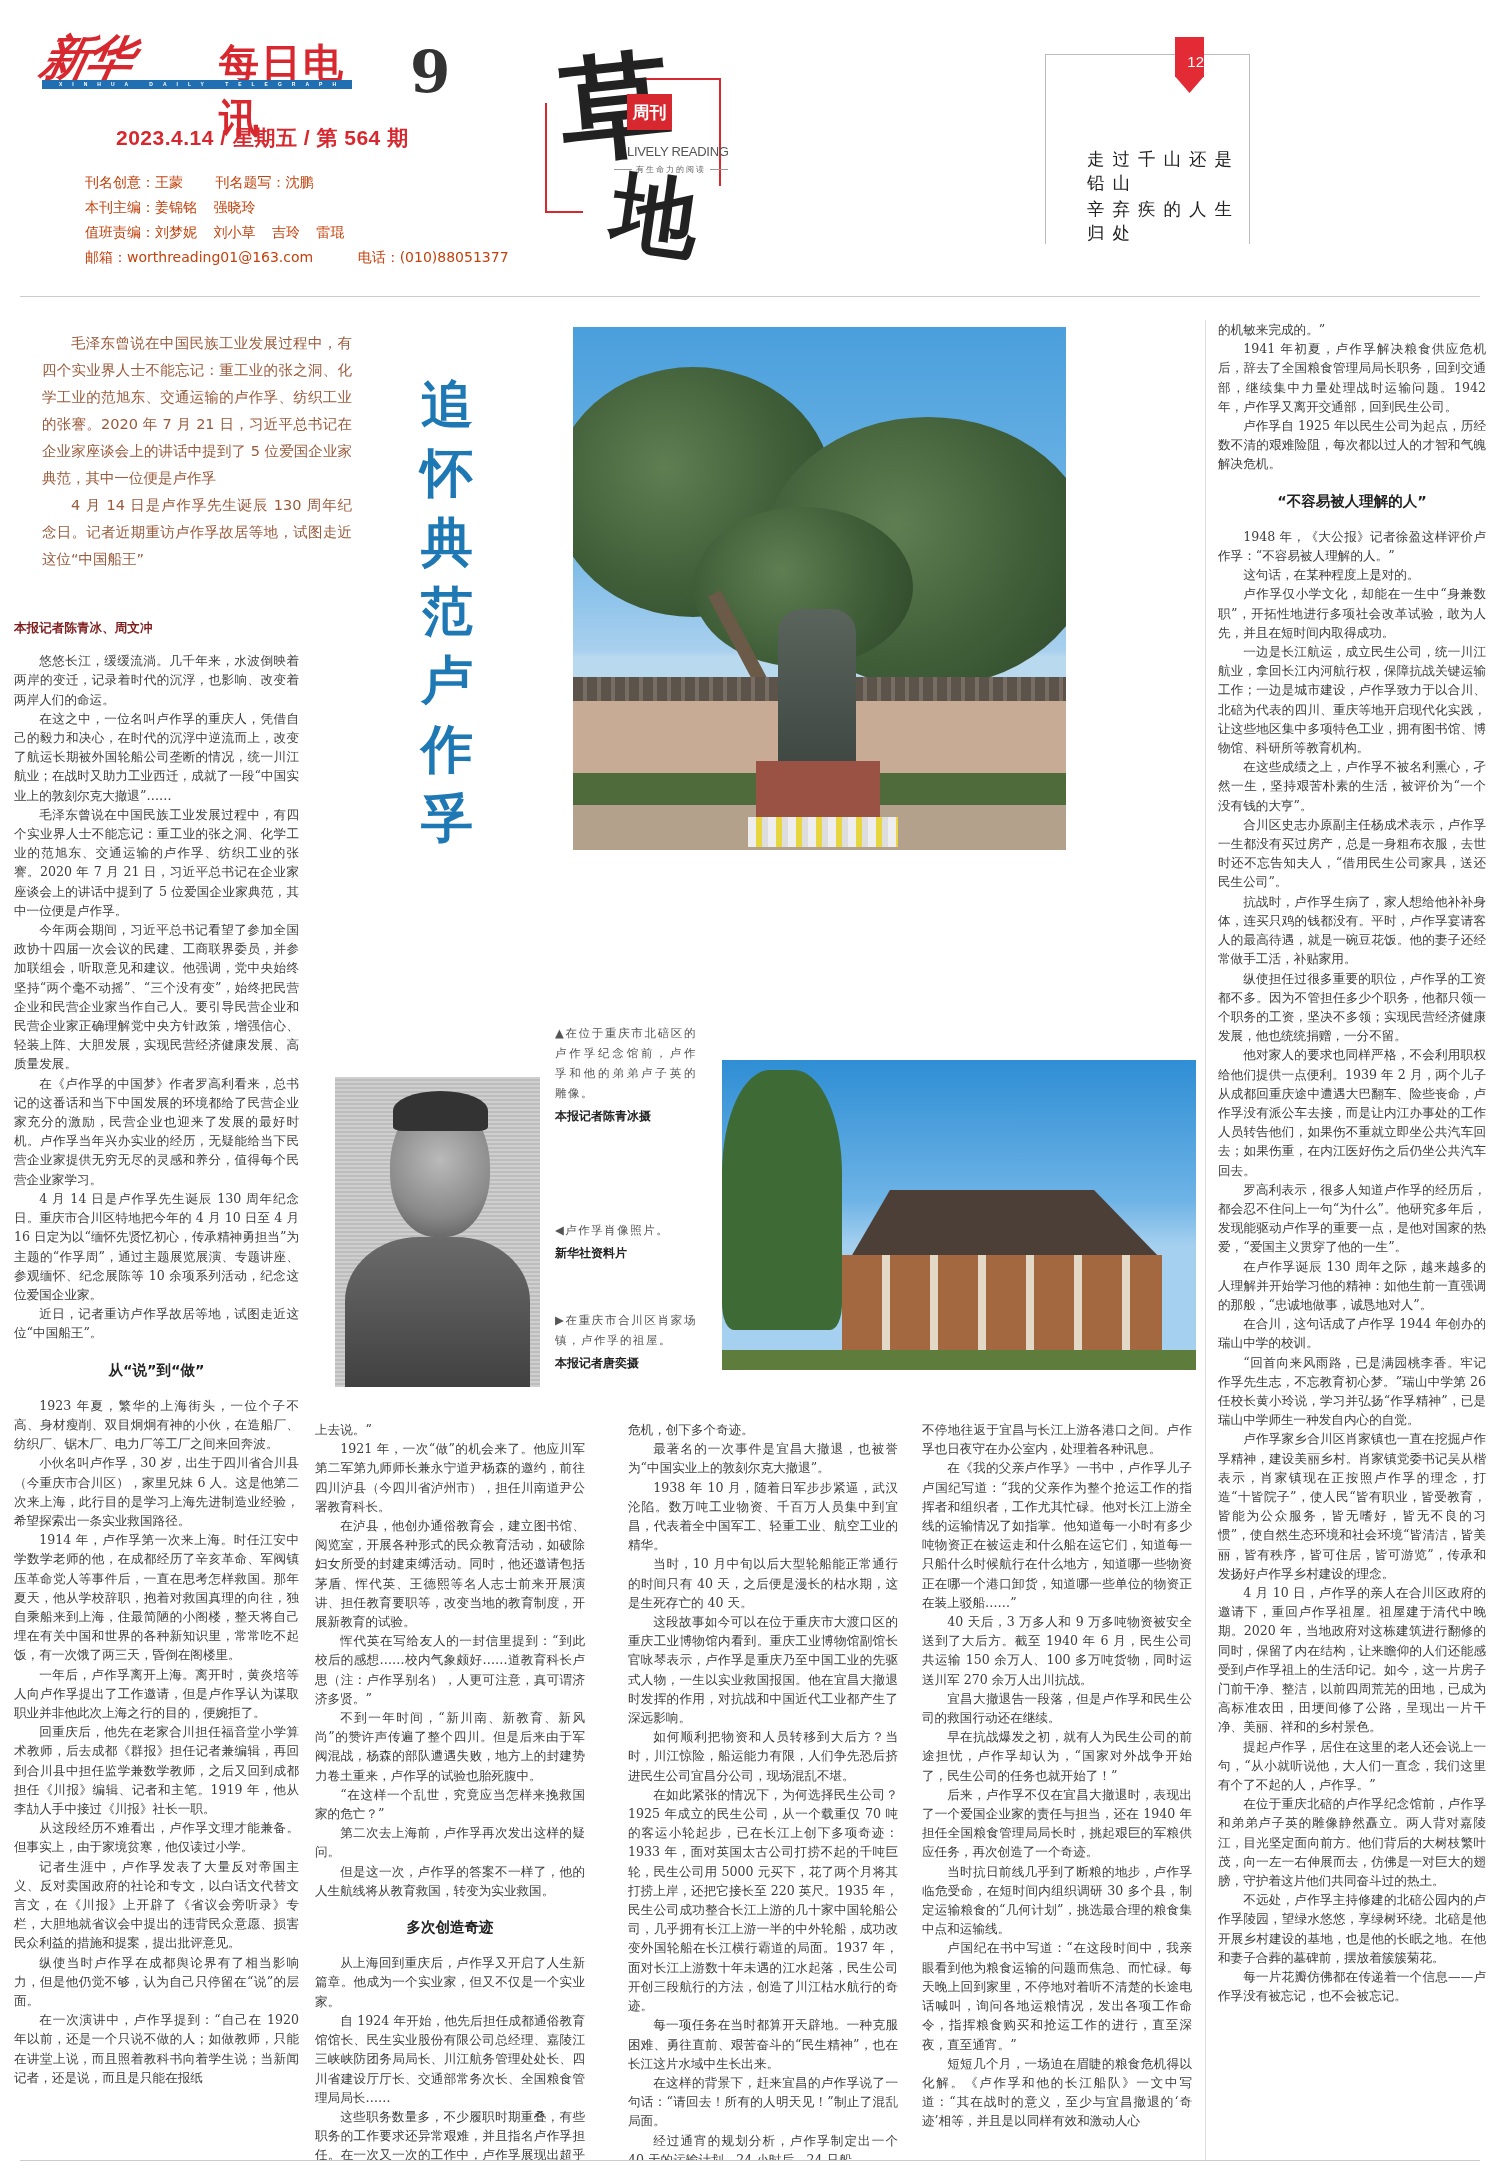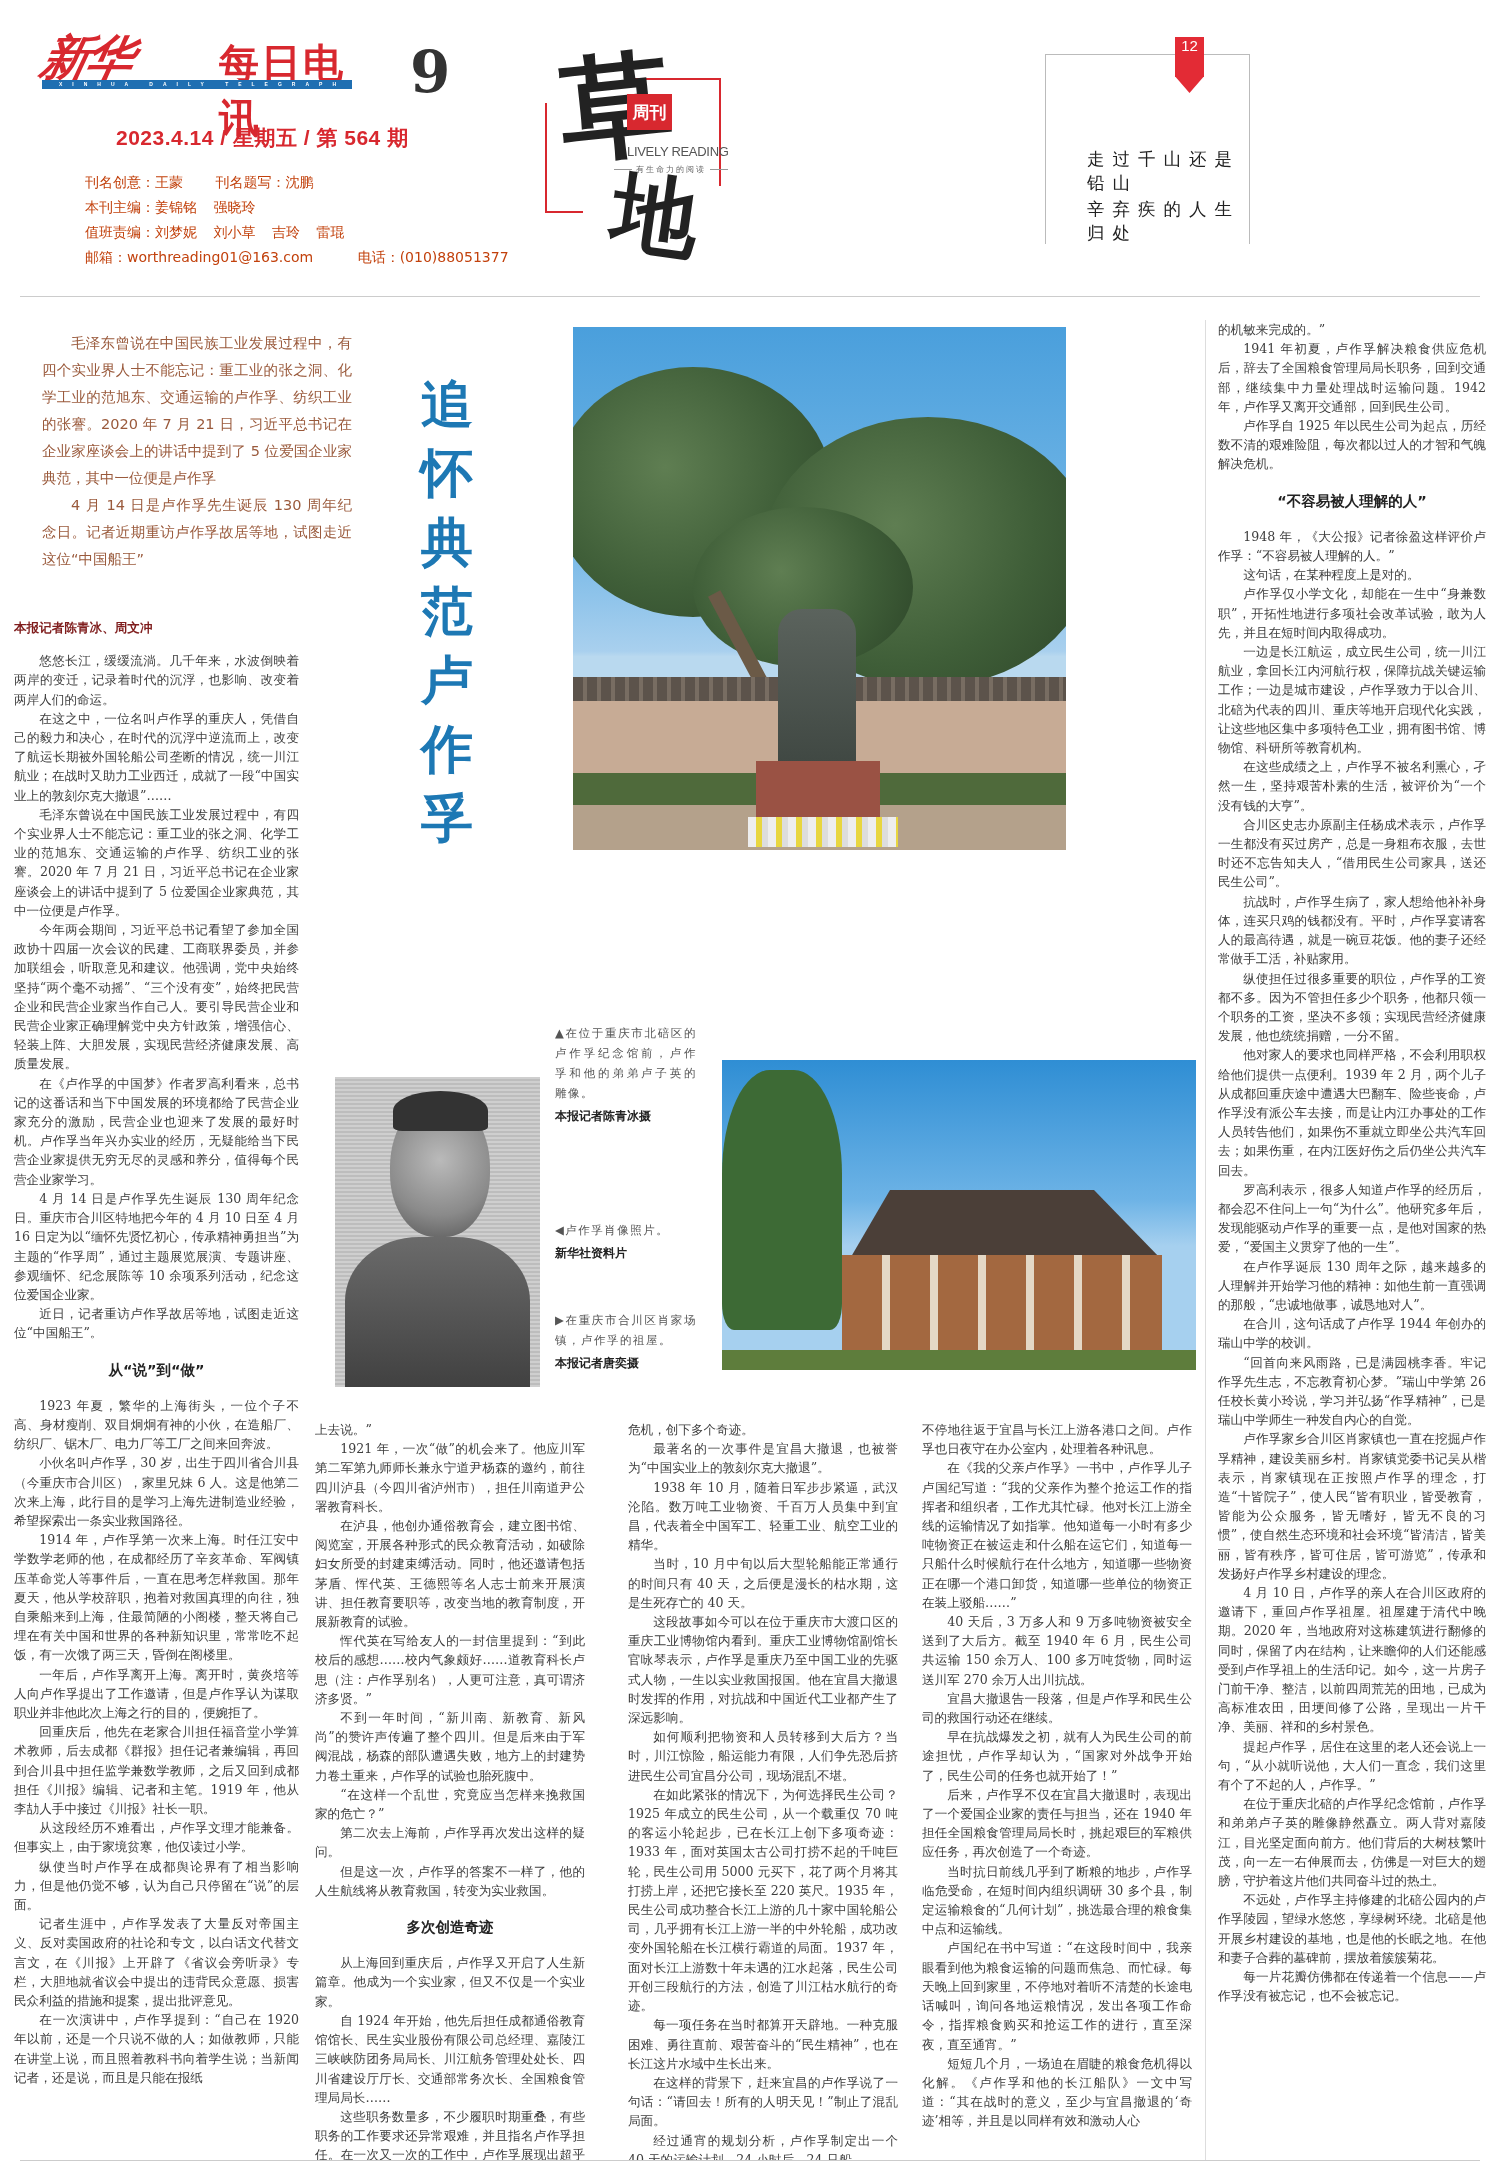--- a/index.html
+++ b/index.html
@@ -23,21 +23,21 @@
   .brand .frame-right { position: absolute; left: 107px; top: 40px; width: 94px; height: 2px; background: #d8282f; }
   .brand .frame-right-v { position: absolute; left: 199px; top: 40px; width: 2px; height: 108px; background: #d8282f; }
   .brand .cal1 { position: absolute; left: 40px; top: -6px; font-family: "DejaVu Serif", serif; font-size: 112px; color: #222; font-weight: bold; transform: rotate(-6deg); }
   .brand .cal2 { position: absolute; left: 92px; top: 120px; font-family: "DejaVu Serif", serif; font-size: 86px; color: #222; font-weight: bold; transform: rotate(8deg); }
   .brand .weekly { position: absolute; left: 107px; top: 56px; width: 45px; height: 36px; background: #d8282f; color: #fff; font-family: "DejaVu Sans", sans-serif; font-weight: bold; font-size: 17px; text-align: center; line-height: 36px; }
   .brand .lively { position: absolute; left: 107px; top: 106px; font-family: "Liberation Sans", sans-serif; font-size: 13px; color: #555; letter-spacing: -0.3px; }
   .brand .slogan { position: absolute; left: 90px; top: 126px; font-family: "DejaVu Sans", sans-serif; font-size: 8px; color: #666; letter-spacing: 2px; }
   .brand .slogan::before, .brand .slogan::after { content: ""; display: inline-block; width: 18px; height: 1px; background: #999; vertical-align: middle; margin: 0 4px; }
 
   .teaser { position: absolute; left: 1045px; top: 54px; width: 205px; height: 190px; border: 1px solid #bbb; border-bottom: none; }
-  .teaser .ribbon { position: absolute; left: 129px; top: -18px; width: 29px; height: 56px; background: #e32b35; clip-path: polygon(0 0, 100% 0, 100% 70%, 50% 100%, 0 70%); color: #fff; font-family: "Liberation Sans", sans-serif; font-size: 15px; text-align: center; }
+  .teaser .ribbon { position: absolute; left: 129px; top: -18px; width: 29px; height: 56px; background: #e32b35; clip-path: polygon(0 0, 100% 0, 100% 70%, 50% 100%, 0 70%); color: #fff; font-family: "Liberation Sans", sans-serif; font-size: 15px; text-align: right; padding-top: 16px; }
   .teaser .line { position: absolute; left: 41px; font-family: "DejaVu Sans", sans-serif; font-size: 17.5px; color: #222; letter-spacing: 8px; }
   .teaser .line1 { top: 92px; }
   .teaser .line2 { top: 142px; }
 
   .rule { position: absolute; left: 20px; top: 296px; width: 1460px; height: 1px; background: #ccc; }
 
   
   .deck { position: absolute; left: 42px; top: 330px; width: 310px; font-family: "DejaVu Sans", sans-serif; font-size: 14.5px; color: #9a5a3c; line-height: 27px; text-align: justify; }
   .deck p { text-indent: 2em; }
 
@@ -212,22 +212,22 @@
   <p>在《卢作孚的中国梦》作者罗高利看来，总书记的这番话和当下中国发展的环境都给了民营企业家充分的激励，民营企业也迎来了发展的最好时机。卢作孚当年兴办实业的经历，无疑能给当下民营企业家提供无穷无尽的灵感和养分，值得每个民营企业家学习。</p>
   <p>4 月 14 日是卢作孚先生诞辰 130 周年纪念日。重庆市合川区特地把今年的 4 月 10 日至 4 月 16 日定为以“缅怀先贤忆初心，传承精神勇担当”为主题的“作孚周”，通过主题展览展演、专题讲座、参观缅怀、纪念展陈等 10 余项系列活动，纪念这位爱国企业家。</p>
   <p>近日，记者重访卢作孚故居等地，试图走近这位“中国船王”。</p>
   <h3>从“说”到“做”</h3>
   <p>1923 年夏，繁华的上海街头，一位个子不高、身材瘦削、双目炯炯有神的小伙，在造船厂、纺织厂、锯木厂、电力厂等工厂之间来回奔波。</p>
   <p>小伙名叫卢作孚，30 岁，出生于四川省合川县（今重庆市合川区），家里兄妹 6 人。这是他第二次来上海，此行目的是学习上海先进制造业经验，希望探索出一条实业救国路径。</p>
   <p>1914 年，卢作孚第一次来上海。时任江安中学数学老师的他，在成都经历了辛亥革命、军阀镇压革命党人等事件后，一直在思考怎样救国。那年夏天，他从学校辞职，抱着对救国真理的向往，独自乘船来到上海，住最简陋的小阁楼，整天将自己埋在有关中国和世界的各种新知识里，常常吃不起饭，有一次饿了两三天，昏倒在阁楼里。</p>
   <p>一年后，卢作孚离开上海。离开时，黄炎培等人向卢作孚提出了工作邀请，但是卢作孚认为谋取职业并非他此次上海之行的目的，便婉拒了。</p>
   <p>回重庆后，他先在老家合川担任福音堂小学算术教师，后去成都《群报》担任记者兼编辑，再回到合川县中担任监学兼数学教师，之后又回到成都担任《川报》编辑、记者和主笔。1919 年，他从李劼人手中接过《川报》社长一职。</p>
   <p>从这段经历不难看出，卢作孚文理才能兼备。但事实上，由于家境贫寒，他仅读过小学。</p>
+  <p>记者生涯中，卢作孚发表了大量反对帝国主义、反对卖国政府的社论和专文，以白话文代替文言文，在《川报》上开辟了《省议会旁听录》专栏，大胆地就省议会中提出的违背民众意愿、损害民众利益的措施和提案，提出批评意见。</p>
   <p>纵使当时卢作孚在成都舆论界有了相当影响力，但是他仍觉不够，认为自己只停留在“说”的层面。</p>
-  <p>记者生涯中，卢作孚发表了大量反对帝国主义、反对卖国政府的社论和专文，以白话文代替文言文，在《川报》上开辟了《省议会旁听录》专栏，大胆地就省议会中提出的违背民众意愿、损害民众利益的措施和提案，提出批评意见。</p>
   <p>在一次演讲中，卢作孚提到：“自己在 1920 年以前，还是一个只说不做的人；如做教师，只能在讲堂上说，而且照着教科书向着学生说；当新闻记者，还是说，而且是只能在报纸</p>
 </div>
 
 <div class="col col-2">
   <p class="noindent">上去说。”</p>
   <p>1921 年，一次“做”的机会来了。他应川军第二军第九师师长兼永宁道尹杨森的邀约，前往四川泸县（今四川省泸州市），担任川南道尹公署教育科长。</p>
   <p>在泸县，他创办通俗教育会，建立图书馆、阅览室，开展各种形式的民众教育活动，如破除妇女所受的封建束缚活动。同时，他还邀请包括茅盾、恽代英、王德熙等名人志士前来开展演讲、担任教育要职等，改变当地的教育制度，开展新教育的试验。</p>
   <p>恽代英在写给友人的一封信里提到：“到此校后的感想……校内气象颇好……道教育科长卢思（注：卢作孚别名），人更可注意，真可谓济济多贤。”</p>
   <p>不到一年时间，“新川南、新教育、新风尚”的赞许声传遍了整个四川。但是后来由于军阀混战，杨森的部队遭遇失败，地方上的封建势力卷土重来，卢作孚的试验也胎死腹中。</p>
   <p>“在这样一个乱世，究竟应当怎样来挽救国家的危亡？”</p>

